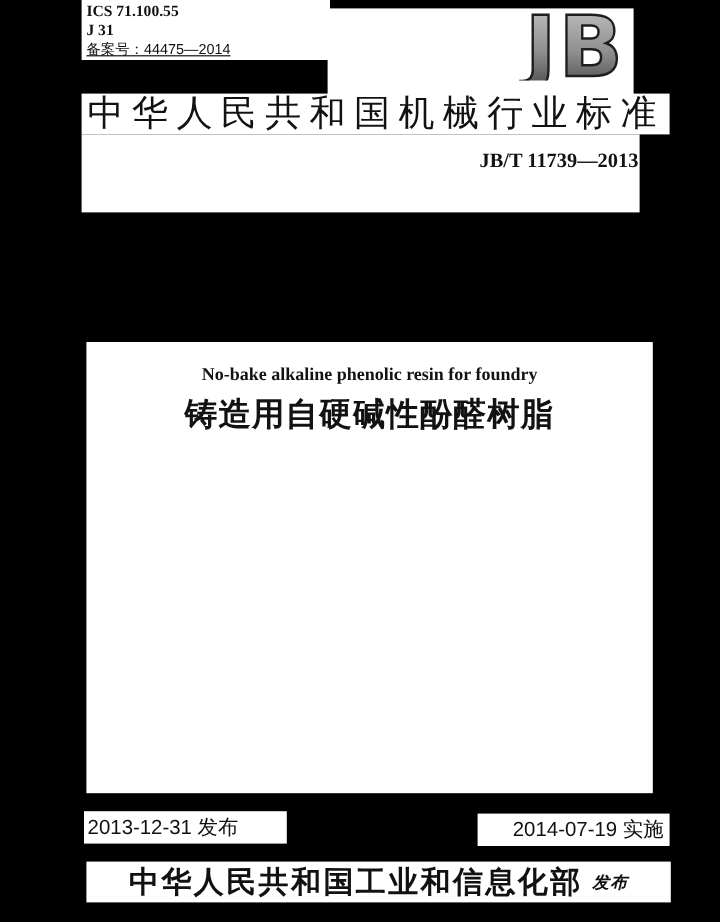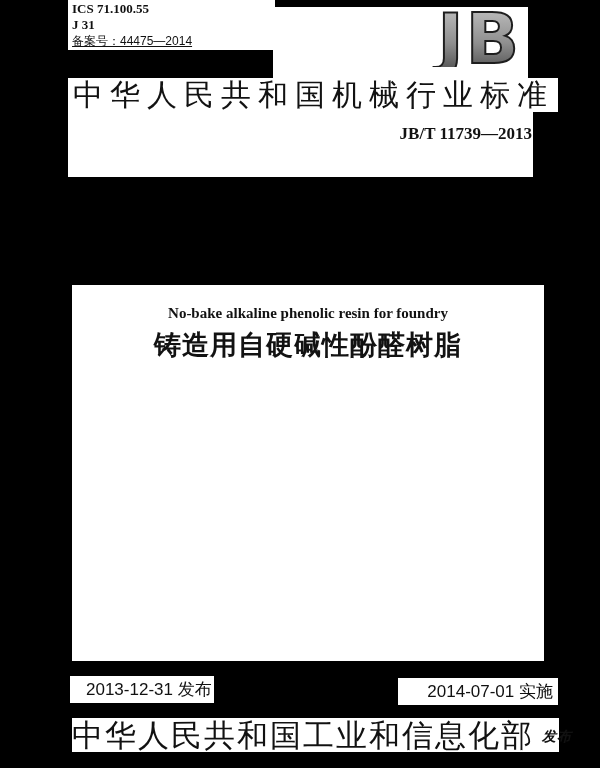--- a/index.html
+++ b/index.html
@@ -82,23 +82,23 @@
     color: #121212;
   }
   #en-title {
     margin-top: 20px;
     font: bold 15px "Liberation Serif", serif;
     color: #121212;
   }
 
   
   #date-left {
-    left: 70px; top: 676px; width: 144px; height: 27px;
+    left: 70px; top: 676px; width: 169px; height: 27px;
     line-height: 27px;
-    padding-left: 16px;
+    padding-left: 3px;
     box-sizing: border-box;
     font-size: 17px;
     white-space: nowrap;
   }
   #date-right {
     left: 398px; top: 678px; width: 160px; height: 27px;
     line-height: 27px;
     padding-right: 5px;
     box-sizing: border-box;
     text-align: right;
@@ -107,22 +107,22 @@
   }
 
   
   #bottom-band {
     left: 72px; top: 718px; width: 487px; height: 34px;
     line-height: 34px;
     text-align: center;
     white-space: nowrap;
   }
   #issuer {
-    font-size: 31px;
-    font-weight: 400;
+    font-size: 25px;
+    font-weight: 700;
     letter-spacing: 2px;
     vertical-align: middle;
   }
   #issuer-suffix {
     font-size: 14px;
     font-weight: 600;
     letter-spacing: 1px;
     margin-left: 8px;
     vertical-align: middle;
     font-style: italic;
@@ -156,19 +156,19 @@
   <div class="paper" id="band-number"></div>
   <div id="header-title">中华人民共和国机械行业标准</div>
   <div id="std-no">JB/T 11739—2013</div>
 
   <div class="paper" id="main-block">
     <div id="en-title">No-bake alkaline phenolic resin for foundry</div>
     <div id="cn-title">铸造用自硬碱性酚醛树脂</div>
   </div>
 
   <div class="paper" id="date-left">2013-12-31 发布</div>
-  <div class="paper" id="date-right">2014-07-01 实施</div>
+  <div class="paper" id="date-right">2014-07-19 实施</div>
 
   <div class="paper" id="bottom-band">
     <span id="issuer">中华人民共和国工业和信息化部</span><span id="issuer-suffix">发布</span>
   </div>
 
 </div>
 
 </body></html>

